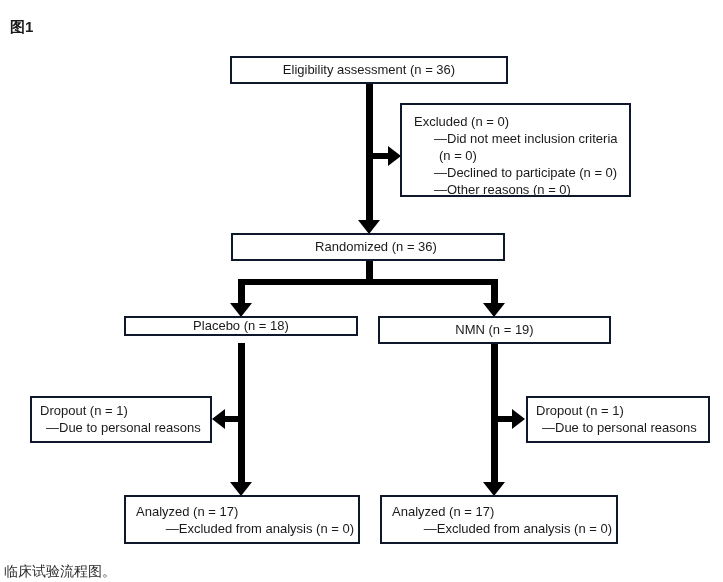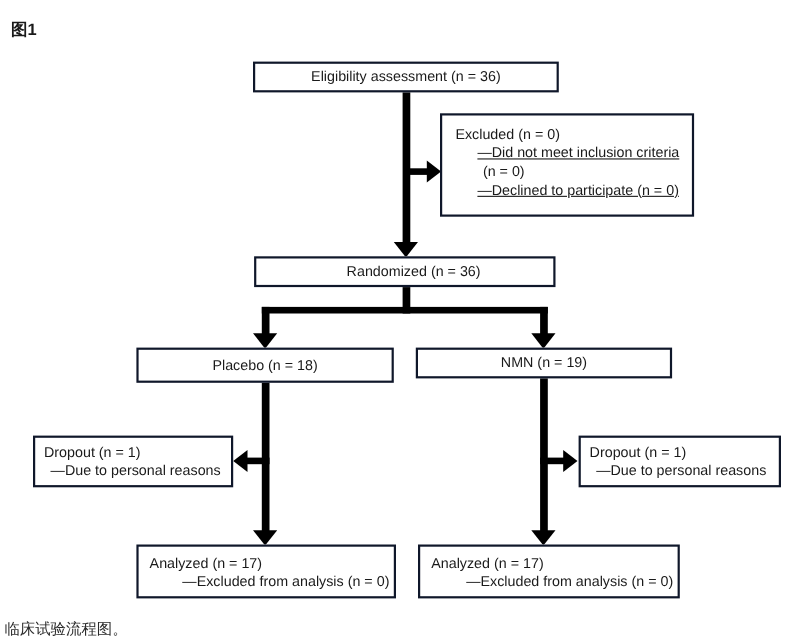--- a/index.html
+++ b/index.html
@@ -43,27 +43,27 @@
   }
   .fbox.center {
     display: flex;
     align-items: center;
     justify-content: center;
     text-align: center;
   }
   .box-eligibility { left: 230px; top: 44px;  width: 278px; height: 28px; }
   .box-excluded   { left: 400px; top: 91px;  width: 231px; height: 94px; padding: 8px 4px 4px 12px; line-height: 17px; }
   .box-randomized { left: 231px; top: 221px; width: 274px; height: 28px; padding-left: 16px; }
-  .box-placebo    { left: 124px; top: 304px; width: 234px; height: 32px; }
+  .box-placebo    { left: 124px; top: 304px; width: 234px; height: 20px; }
   .box-nmn        { left: 378px; top: 304px; width: 233px; height: 28px; }
   .box-dropout-l  { left: 30px;  top: 384px; width: 182px; height: 47px; padding: 5px 4px 4px 8px; }
   .box-dropout-r  { left: 526px; top: 384px; width: 184px; height: 47px; padding: 5px 4px 4px 8px; }
   .box-analyzed-l { left: 124px; top: 483px; width: 236px; height: 49px; padding: 7px 4px 4px 10px; }
   .box-analyzed-r { left: 380px; top: 483px; width: 238px; height: 49px; padding: 7px 4px 4px 10px; }
-  .x-item { margin-left: 20px; text-decoration: underline; }
+  .x-item { margin-left: 20px; }
   .x-cont { margin-left: 25px; }
   .sub-indent-sm { margin-left: 6px; }
   .sub-indent-lg { margin-left: 26px; text-align: right; }
 
   .line {
     position: absolute;
     background: #000000;
   }
   .arrow {
     position: absolute;
@@ -122,20 +122,21 @@
 
   <div class="fbox center box-eligibility">
     <span>Eligibility assessment (n = 36)</span>
   </div>
 
   <div class="fbox box-excluded">
     <div>Excluded (n = 0)</div>
     <div class="x-item">—Did not meet inclusion criteria</div>
     <div class="x-cont">(n = 0)</div>
     <div class="x-item">—Declined to participate (n = 0)</div>
+    <div class="x-item">—Other reasons (n = 0)</div>
   </div>
 
   <div class="fbox center box-randomized">
     <span>Randomized (n = 36)</span>
   </div>
 
   <div class="fbox center box-placebo">
     <span>Placebo (n = 18)</span>
   </div>
 

